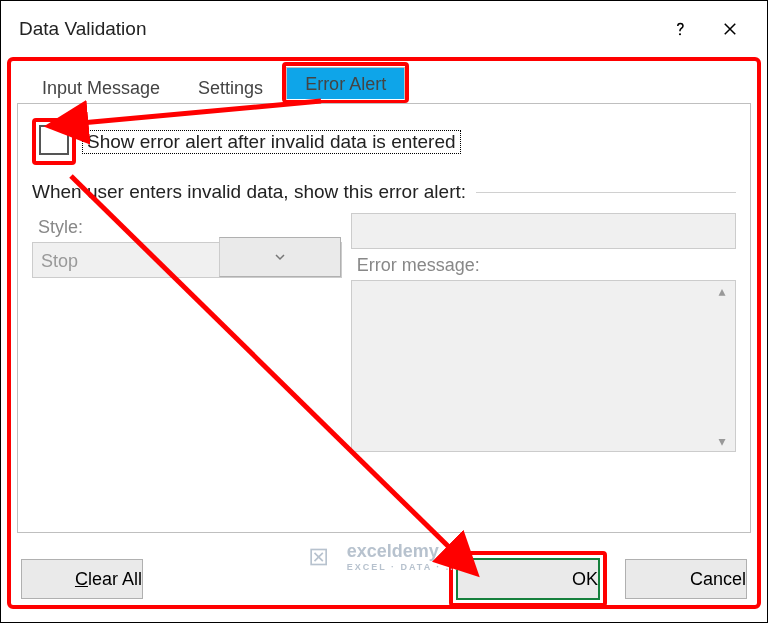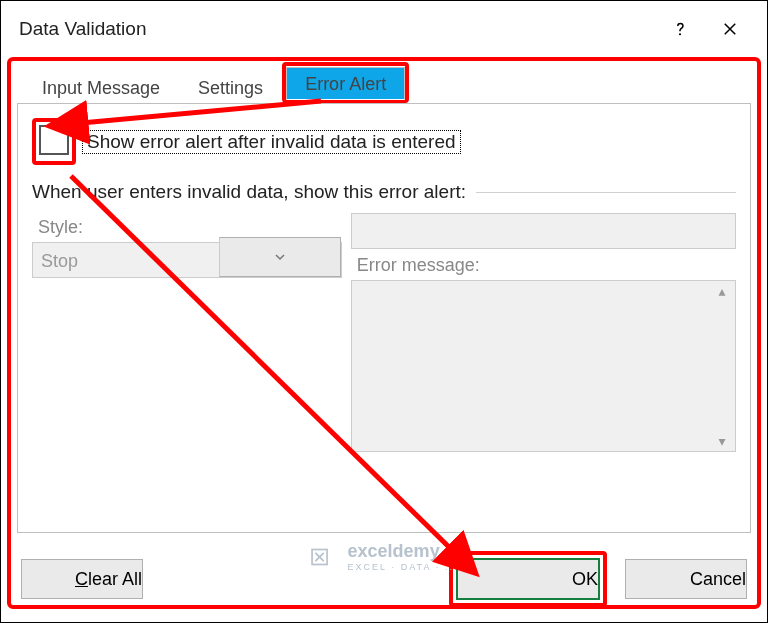--- a/index.html
+++ b/index.html
@@ -30,21 +30,21 @@
   .select .btn{width:34px;border-left:1px solid #ccc;display:flex;align-items:center;justify-content:center}
   .textbox{height:34px;border:1px solid #ccc;background:#f0f0f0}
   .multiline{height:170px;border:1px solid #ccc;background:#f0f0f0;position:relative}
   .fake-scroll{position:absolute;right:2px;top:2px;bottom:2px;width:22px;display:flex;flex-direction:column;justify-content:space-between}
   .fake-scroll .arr{color:#999;text-align:center;font-size:14px}
   .btn-row{display:flex;align-items:center;margin-top:18px;padding:0 4px}
   .btn{min-width:120px;height:38px;border:1px solid #b0b0b0;background:#eaeaea;font-size:18px;display:flex;align-items:center;justify-content:flex-end}
   .btn .ul{text-decoration:underline}
   .spacer{flex:1}
   .wm{position:absolute;left:50%;top:540px;transform:translateX(-50%);color:#b7c2ce;font-size:18px;font-weight:600;display:flex;align-items:center;gap:18px;pointer-events:none}
-  .wm .sub{font-size:9px;letter-spacing:2px;font-weight:400}
+  .wm .sub{font-size:9px;letter-spacing:2px;font-weight:700}
   .arrow-layer{position:absolute;left:0;top:0;width:768px;height:623px;pointer-events:none;z-index:40}
 </style>
 </head>
 <body>
 
 <div class="dialog">
 
   <div class="titlebar">
     <div class="title">Data Validation</div>
     <div class="tb-btn">

